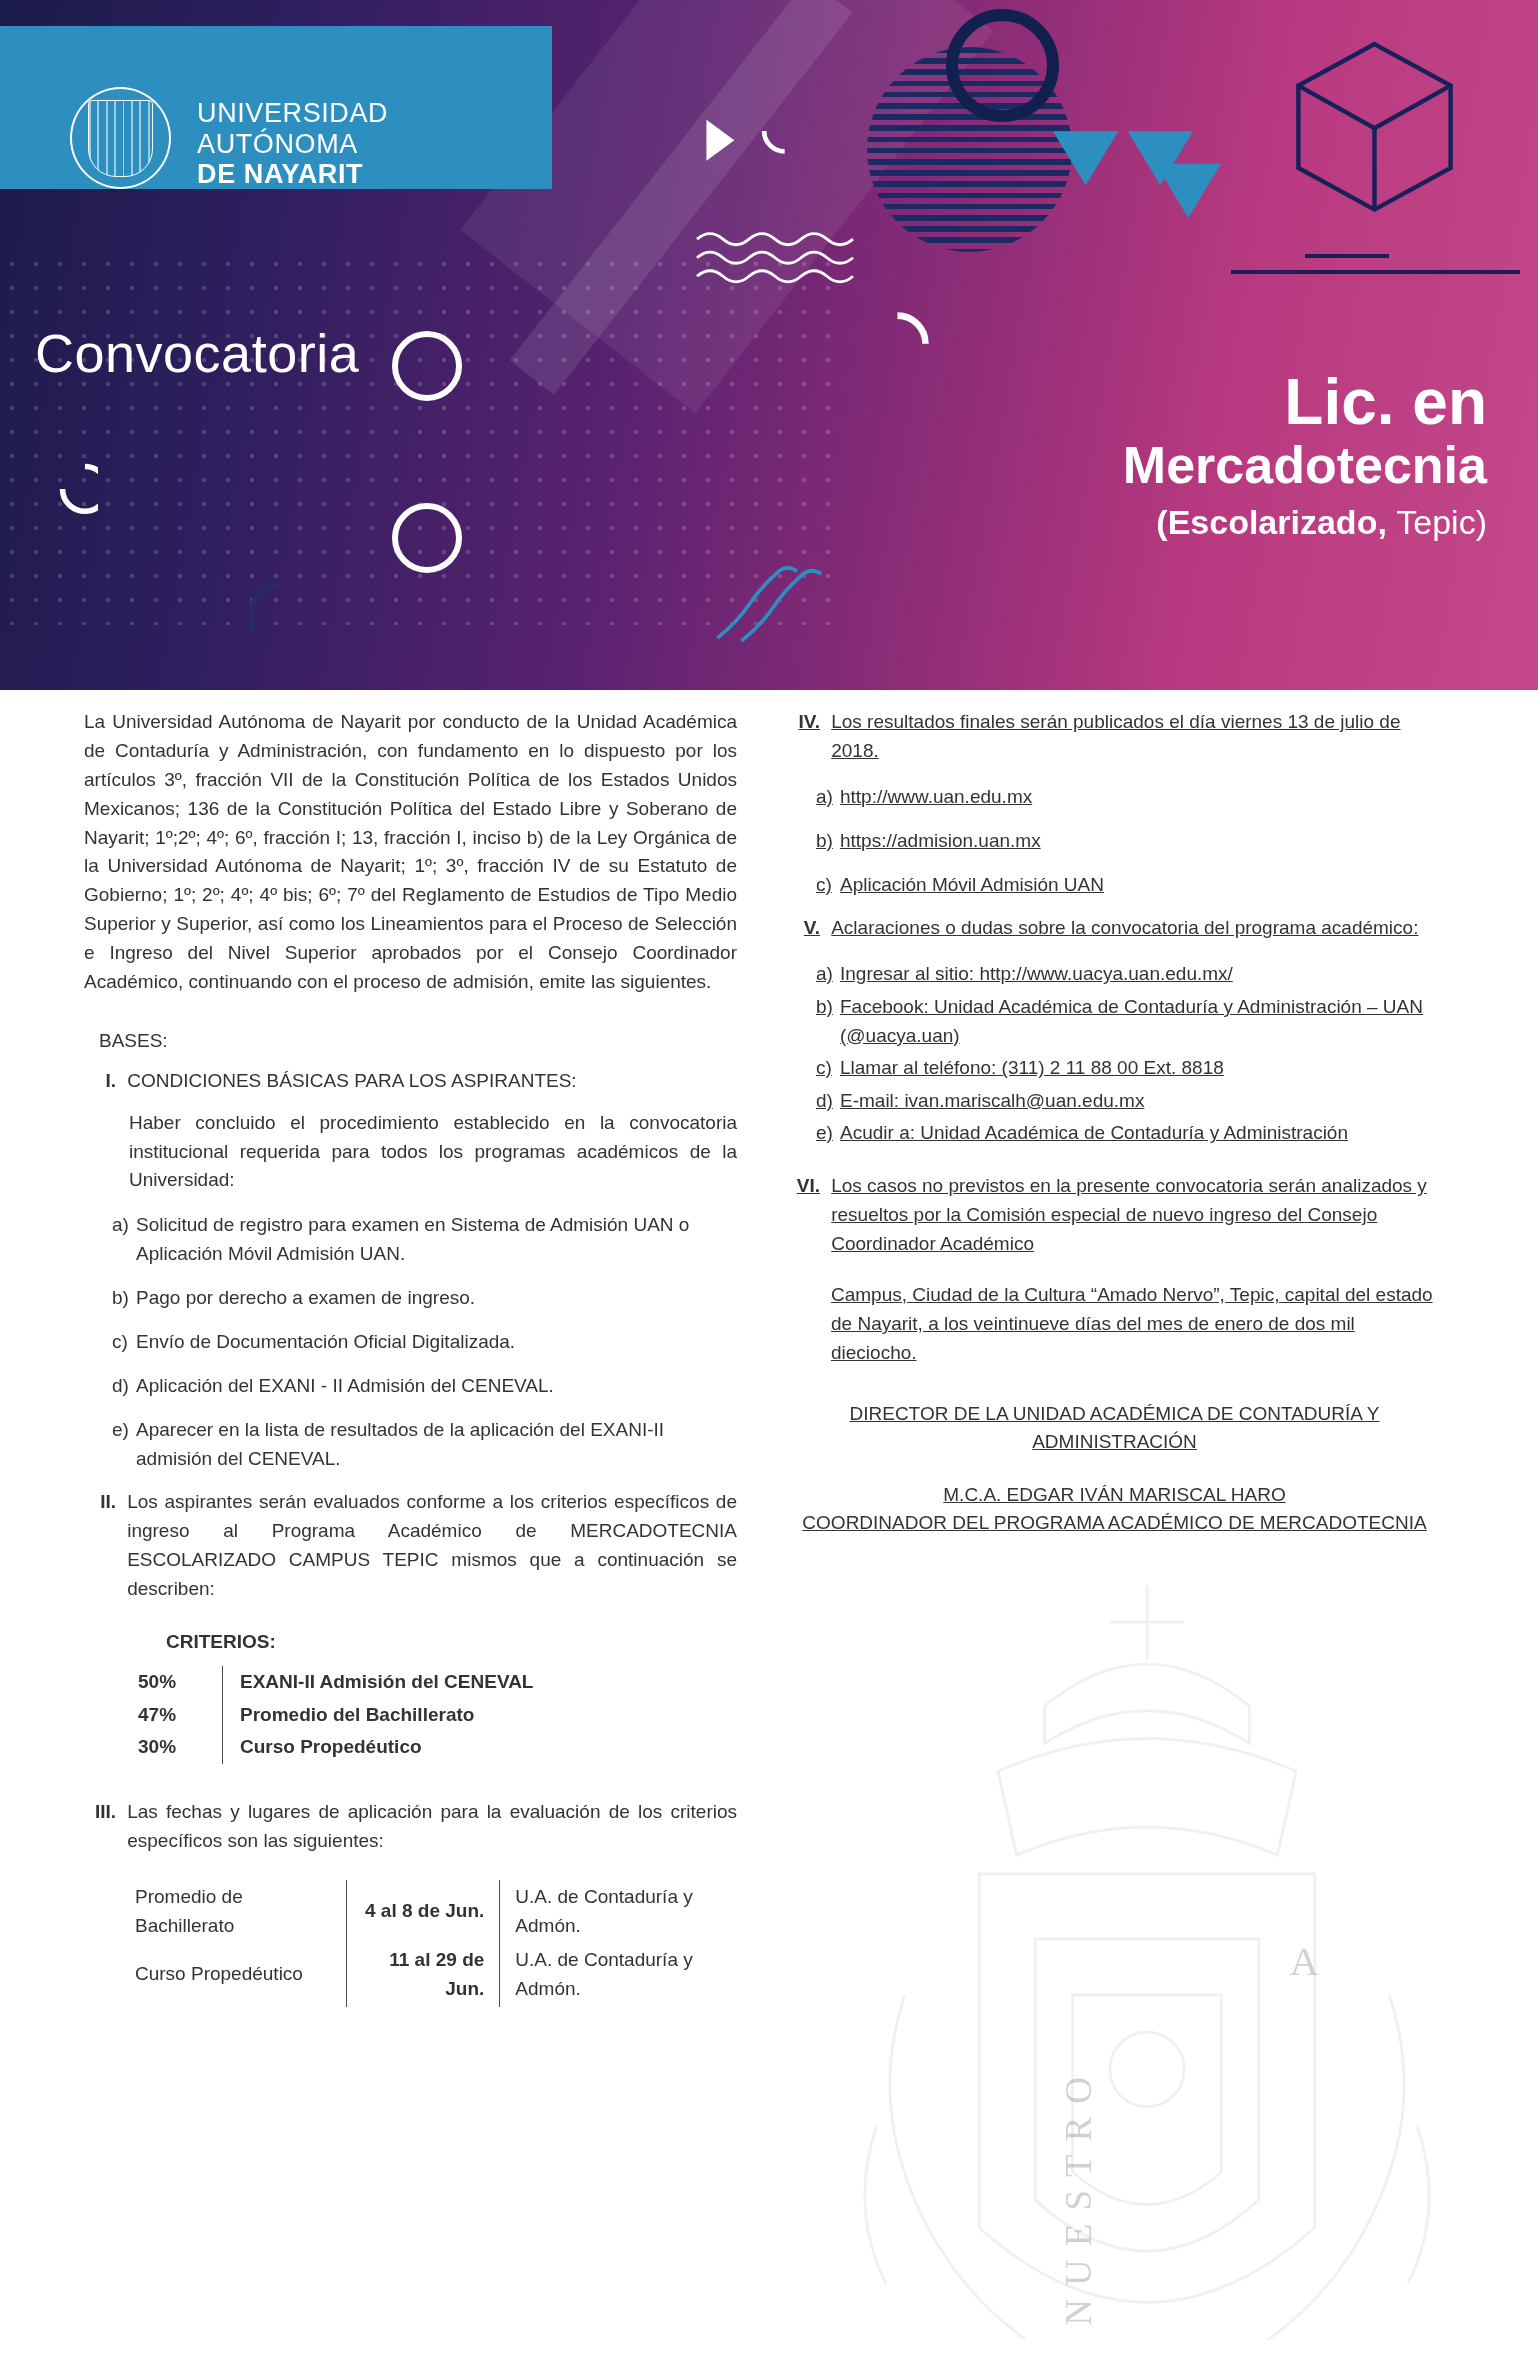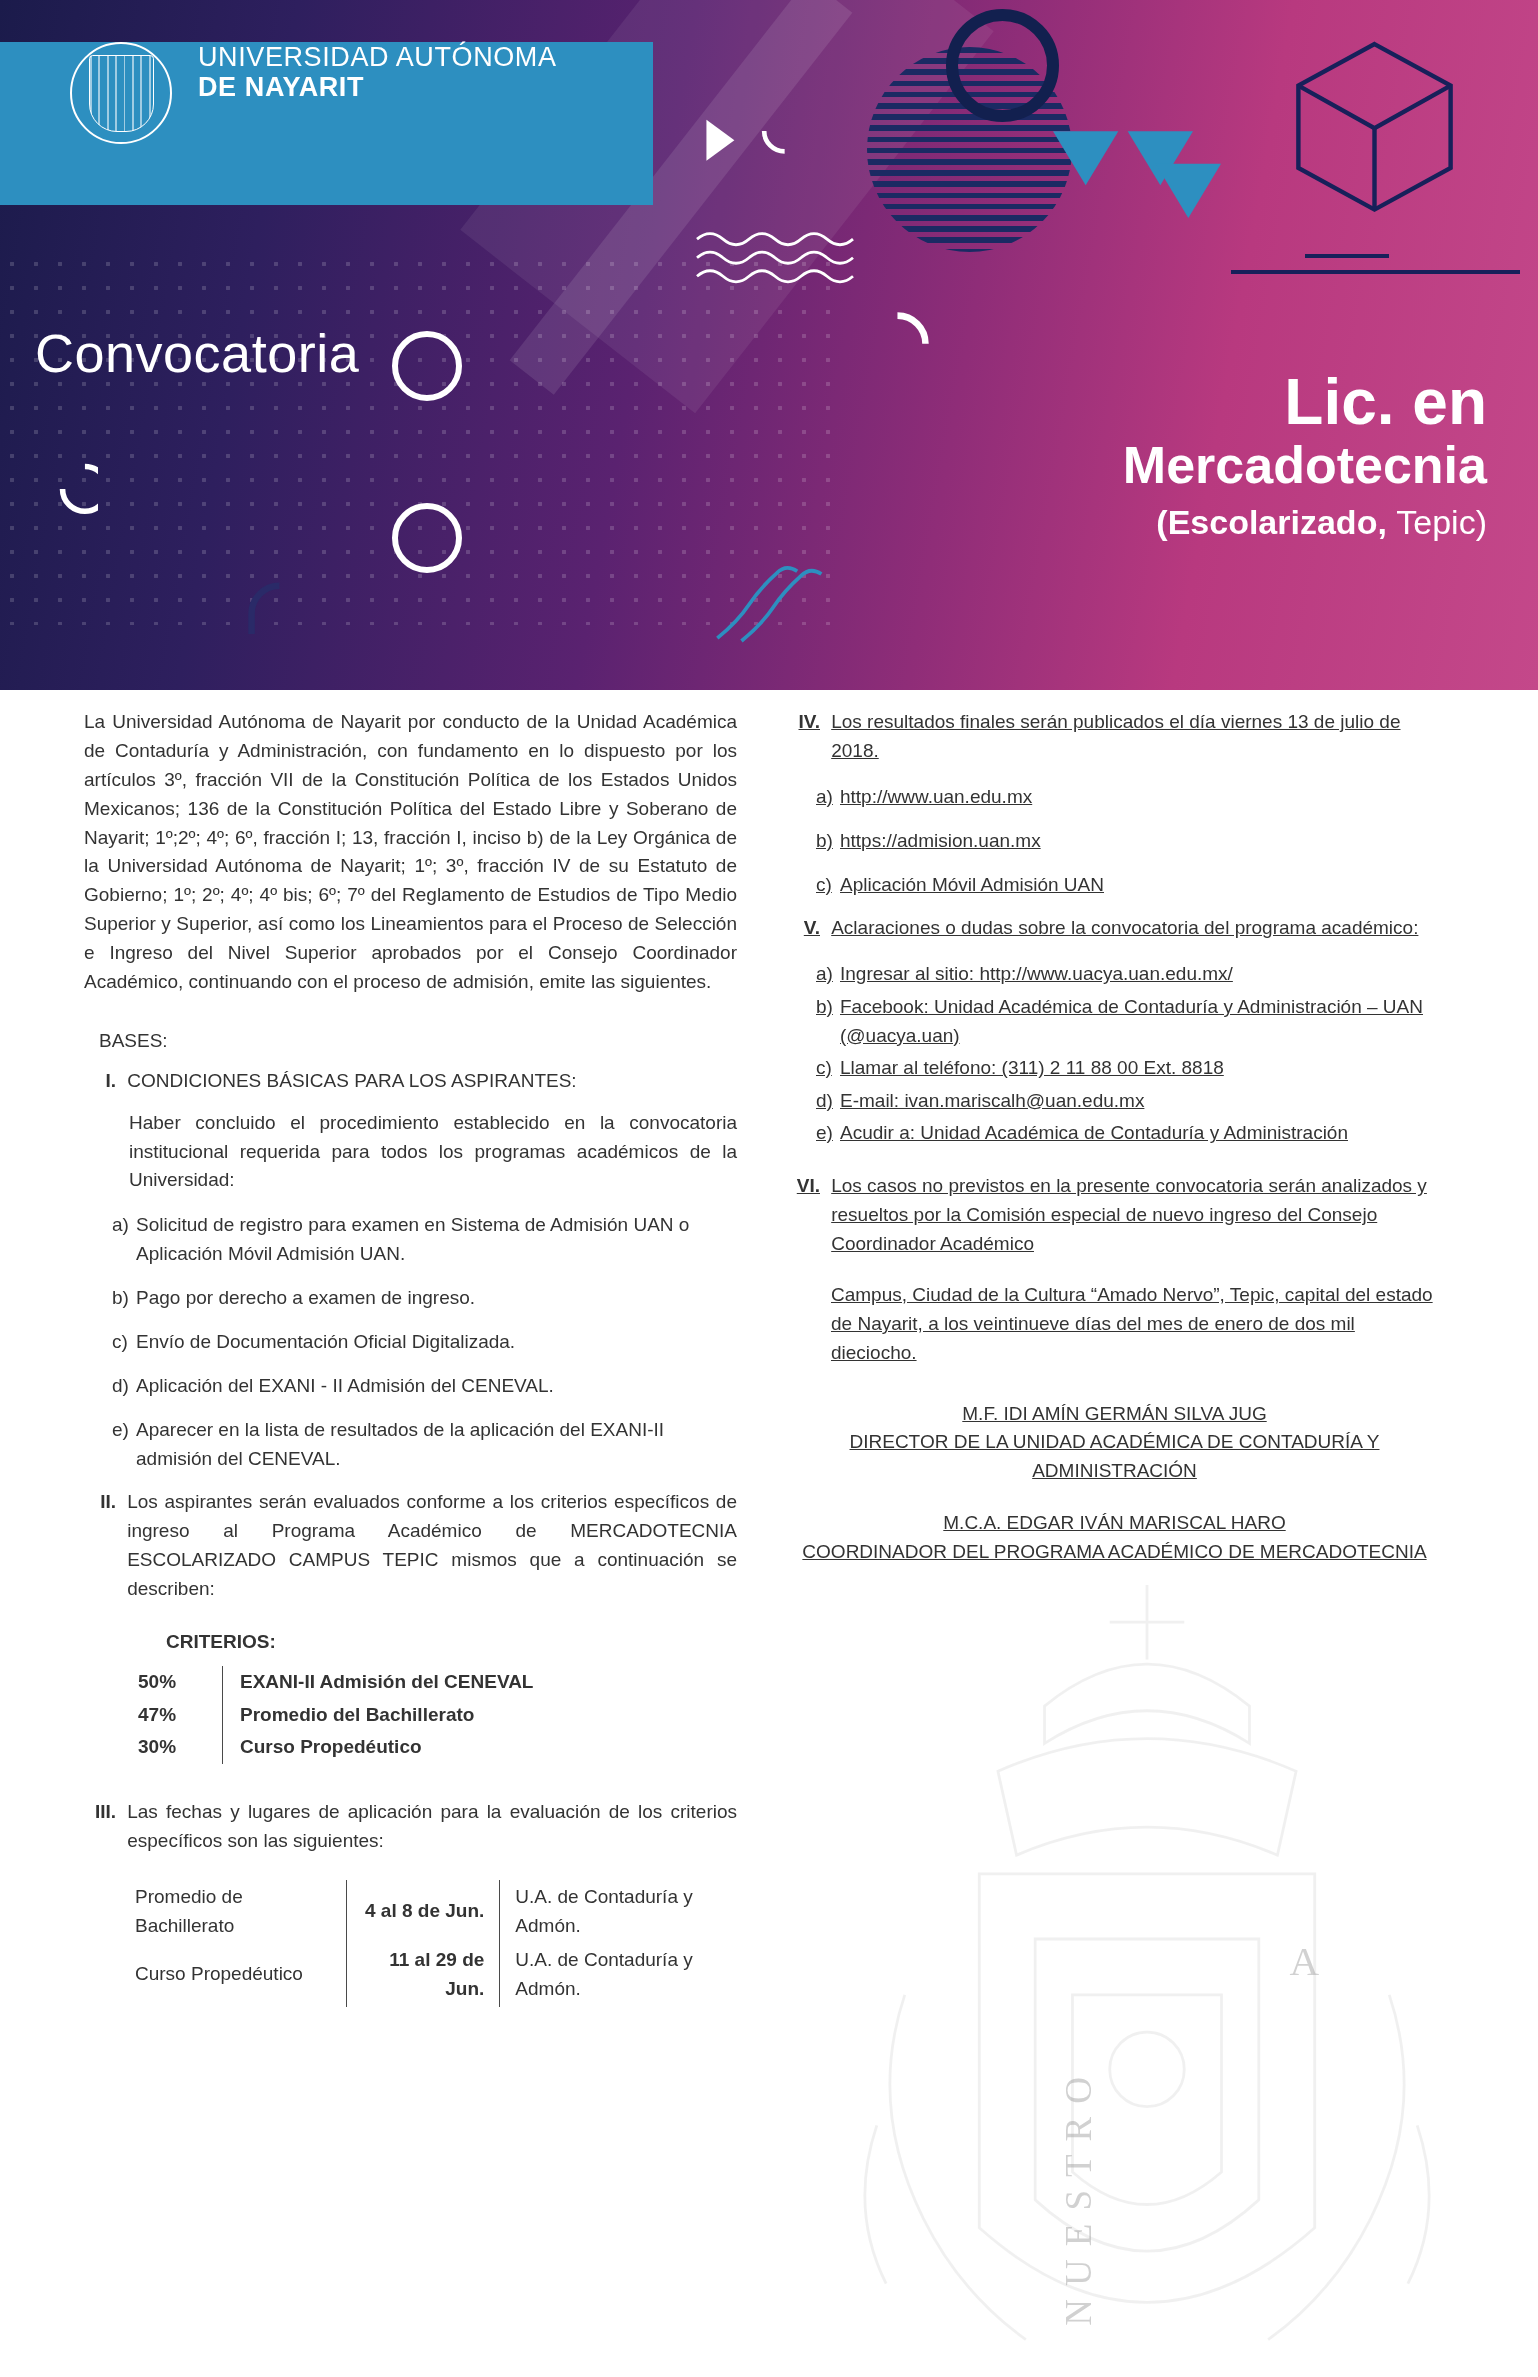--- a/index.html
+++ b/index.html
@@ -52,23 +52,23 @@
     position:absolute;left:708px;top:559px;width:158px;height:84px;
   }
   .hdr-line{
     position:absolute;left:1231px;top:270px;width:289px;height:3.7px;background:#17205a;
   }
   .hdr-line2{
     position:absolute;left:1305px;top:254px;width:84px;height:3.7px;background:#17205a;
   }
 
   .logo-box{
-    position:absolute;left:0;top:42px;width:653px;height:163px;
+    position:absolute;left:0;top:26px;width:552px;height:163px;
     background:#2d8fc0;
-    display:flex;align-items:flex-start;
+    display:flex;align-items:flex-end;
   }
   .logo-seal{
     margin-left:70px;width:98px;height:98px;border-radius:50%;
     border:2.8px solid #ffffff;
     display:flex;align-items:center;justify-content:center;
     position:relative;
   }
   .logo-seal .inner{
     width:63px;height:75px;border:1.9px solid #ffffff;border-radius:3.7px 3.7px 28px 28px;
     position:relative;
@@ -402,21 +402,20 @@
 
     <div class="roman-item" style="margin-top:24px;">
       <div class="roman-num">VI.</div>
       <div class="roman-body">Los casos no previstos en la presente convocatoria serán analizados y resueltos por la Comisión especial de nuevo ingreso del Consejo Coordinador Académico</div>
     </div>
 
     <p style="padding-left:43px;margin-top:22.4px;">Campus, Ciudad de la Cultura “Amado Nervo”, Tepic, capital del estado de Nayarit, a los veintinueve días del mes de enero de dos mil dieciocho.</p>
 
     <div class="signature">
       <div class="blk">
-        <div>M.F. IDI AMÍN GERMÁN SILVA JUG</div>
         <div>DIRECTOR DE LA UNIDAD ACADÉMICA DE CONTADURÍA Y ADMINISTRACIÓN</div>
       </div>
       <div class="blk">
         <div>M.C.A. EDGAR IVÁN MARISCAL HARO</div>
         <div>COORDINADOR DEL PROGRAMA ACADÉMICO DE MERCADOTECNIA</div>
       </div>
     </div>
 
   </div>
 </div>

